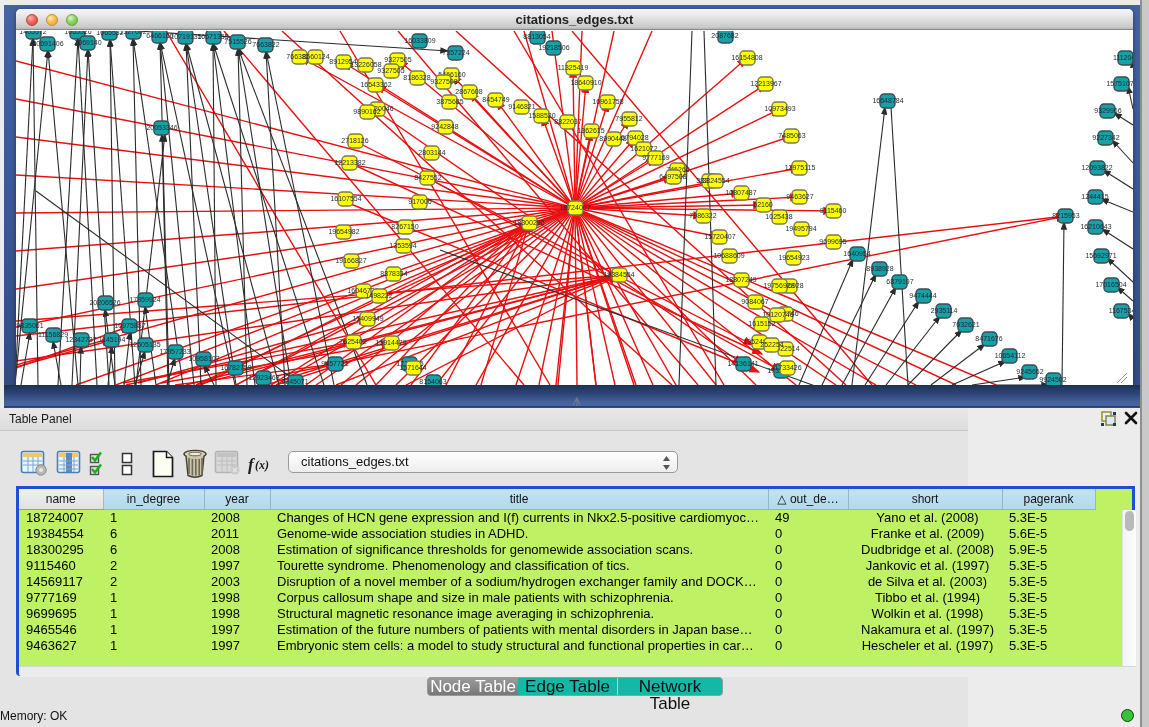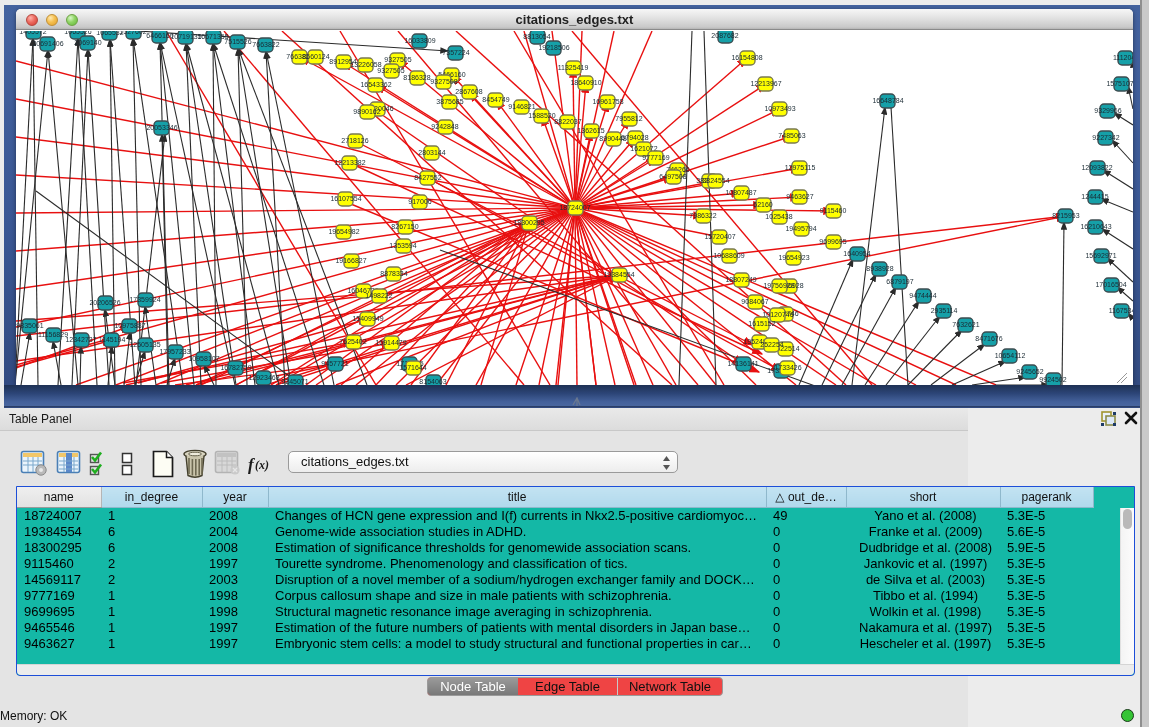--- a/index.html
+++ b/index.html
@@ -9,29 +9,29 @@
 #title{width:100%;text-align:center;font-size:13px;font-weight:bold;color:#222;line-height:21px}
 .tl{top:4.5px;width:12px;height:12px;border-radius:50%}
 #tl1{left:10px;background:radial-gradient(circle at 35% 30%,#ffb0a8,#ec6b60 45%,#d2382e);border:1px solid #b5453c}
 #tl2{left:30px;background:radial-gradient(circle at 35% 30%,#ffe9b0,#f5bf4f 45%,#e0a030);border:1px solid #c18f35}
 #tl3{left:50px;background:radial-gradient(circle at 35% 30%,#d8f7c8,#8fd464 45%,#62b83a);border:1px solid #6da244}
 #canvas{left:0;top:22px;width:1117px;height:354px;background:#fff;overflow:hidden}
 #tpanel{left:0;top:408px;width:968px;height:319px;background:#e4e4e4}
 #tpbar{left:0;top:0;width:100%;height:23px;background:linear-gradient(180deg,#e9e9e9,#dcdcdc);border-bottom:1px solid #c8c8c8;color:#1a1a1a;font-size:12px;line-height:23px;padding-left:9px}
 #toolbar{left:0;top:23px;width:100%;height:57px}
 #combo{left:288px;top:20px;width:390px;height:22px;background:linear-gradient(180deg,#ffffff,#ededed);border:1px solid #9a9a9a;border-radius:5px;font-size:13px;color:#111;line-height:20px;padding-left:12px}
-#tablewrap{left:16px;top:78px;width:1119px;height:190px;background:#14b8a6;border:1px solid #1d4ed8;border-radius:0 0 4px 4px}
+#tablewrap{left:16px;top:78px;width:1119px;height:190px;background:#bef264;border:3px solid #1d4ed8;border-radius:0 0 4px 4px}
 table{border-collapse:collapse;table-layout:fixed;width:1076px;font-size:13px}
 th{height:20px;background:linear-gradient(180deg,#c3e3f2,#b1d9ec);border-right:1px solid #8fb8cc;border-bottom:1px solid #8fb8cc;font-weight:normal;font-size:12px;color:#111;text-align:center}
 th.grey{background:linear-gradient(180deg,#efefef,#e2e2e2);border-right:1px solid #b5b5b5;border-bottom:1px solid #9a9a9a}
 td{height:16px;color:#000;white-space:nowrap;overflow:hidden;padding:0 2px 0 7px}
 #vsb{left:1103px;top:21px;width:14px;height:156px;background:linear-gradient(90deg,#f4f4f4,#fcfcfc);border-left:1px solid #e0e0e0}
 #vthumb{left:2px;top:1px;width:9px;height:20px;background:#b9b9b9;border-radius:5px}
 #hsb{left:0;top:177px;width:1117px;height:11px;background:#ececec;border-top:1px solid #d5d5d5;border-radius:0 0 4px 4px}
-#tabs{left:427px;top:269px;width:296px;height:19px;border:1px solid #9a9a9a;border-radius:4px;background:#ef4444;font-size:13px}
+#tabs{left:427px;top:269px;width:296px;height:19px;border:1px solid #9a9a9a;border-radius:4px;background:#14b8a6;font-size:17px}
 .seg{float:left;height:17px;line-height:17px;text-align:center}
 #seg1{width:90px;background:linear-gradient(180deg,#9a9a9a,#787878);color:#fff;border-radius:3px 0 0 3px}
 #seg2{width:100px;color:#111;border-right:1px solid #c8c8c8}
 #seg3{width:104px;color:#111}
 #mem{left:0;top:297px;width:1117px;height:22px;line-height:22px;font-size:12px;color:#111}
 #memdot{left:1121px;top:4px;width:13px;height:13px;border-radius:50%;background:#35c435;border:1.5px solid #1a3a1a}
 #btmband{left:0;top:380px;width:1136px;height:22px;background:linear-gradient(180deg,#1e3154 0%,#2c4577 40%,#44619b 80%,#4a679f 100%);border-bottom:1px solid #2b3f68}
 #rstrip{left:1140px;top:0;width:9px;height:727px;background:#c9c9c9;border-left:2px solid #8f8f8f}
 </style></head>
 <body>
@@ -604,21 +604,21 @@
             <td>1</td>
             <td>2008</td>
             <td>Changes of HCN gene expression and I(f) currents in Nkx2.5-positive cardiomyoc…</td>
             <td>49</td>
             <td style="text-align:center">Yano et al. (2008)</td>
             <td>5.3E-5</td>
           </tr>
     <tr>
             <td>19384554</td>
             <td>6</td>
-            <td>2004</td>
+            <td>2011</td>
             <td>Genome-wide association studies in ADHD.</td>
             <td>0</td>
             <td style="text-align:center">Franke et al. (2009)</td>
             <td>5.6E-5</td>
           </tr>
     <tr>
             <td>18300295</td>
             <td>6</td>
             <td>2008</td>
             <td>Estimation of significance thresholds for genomewide association scans.</td>

